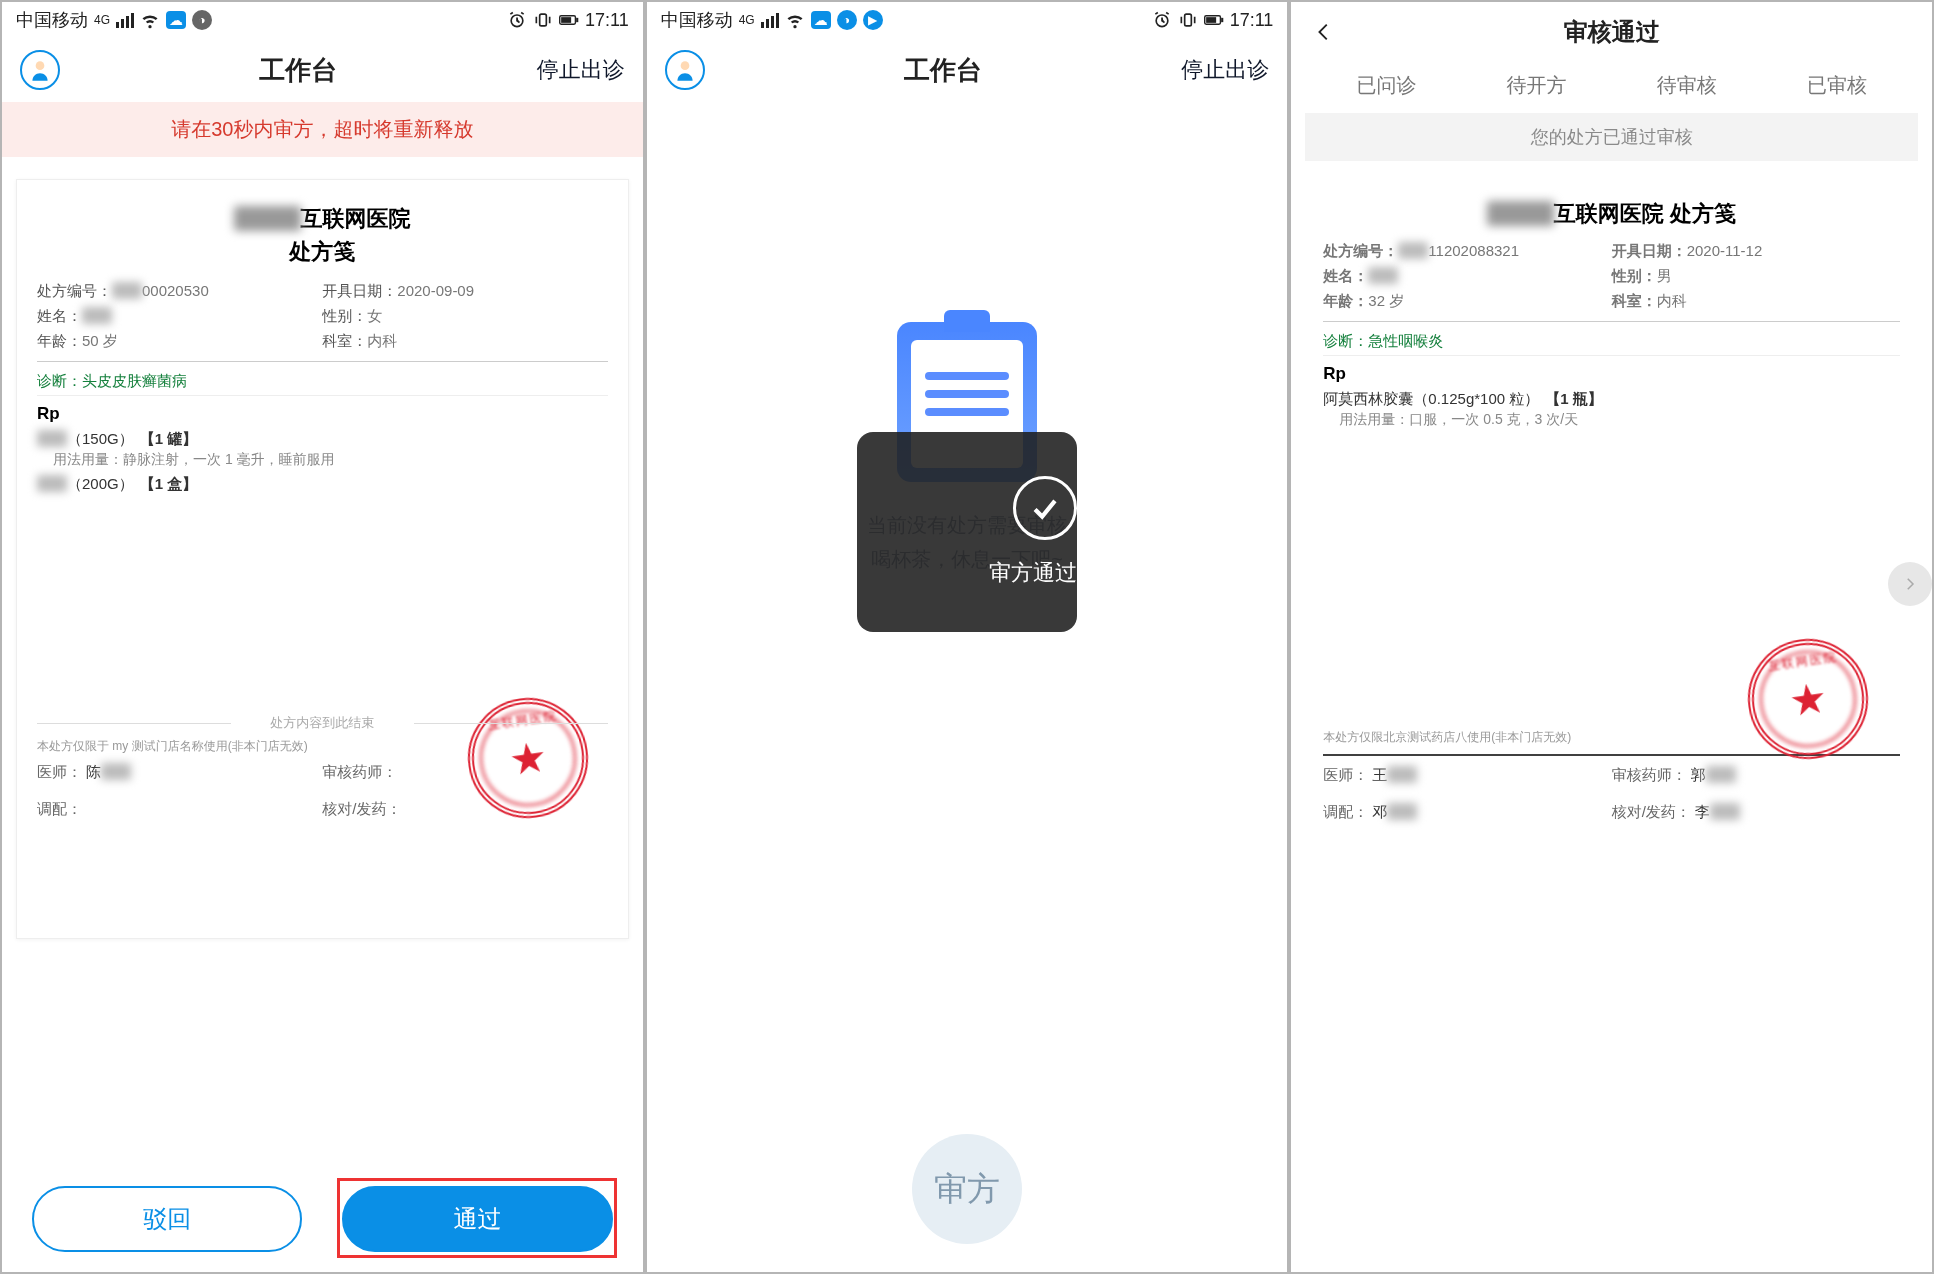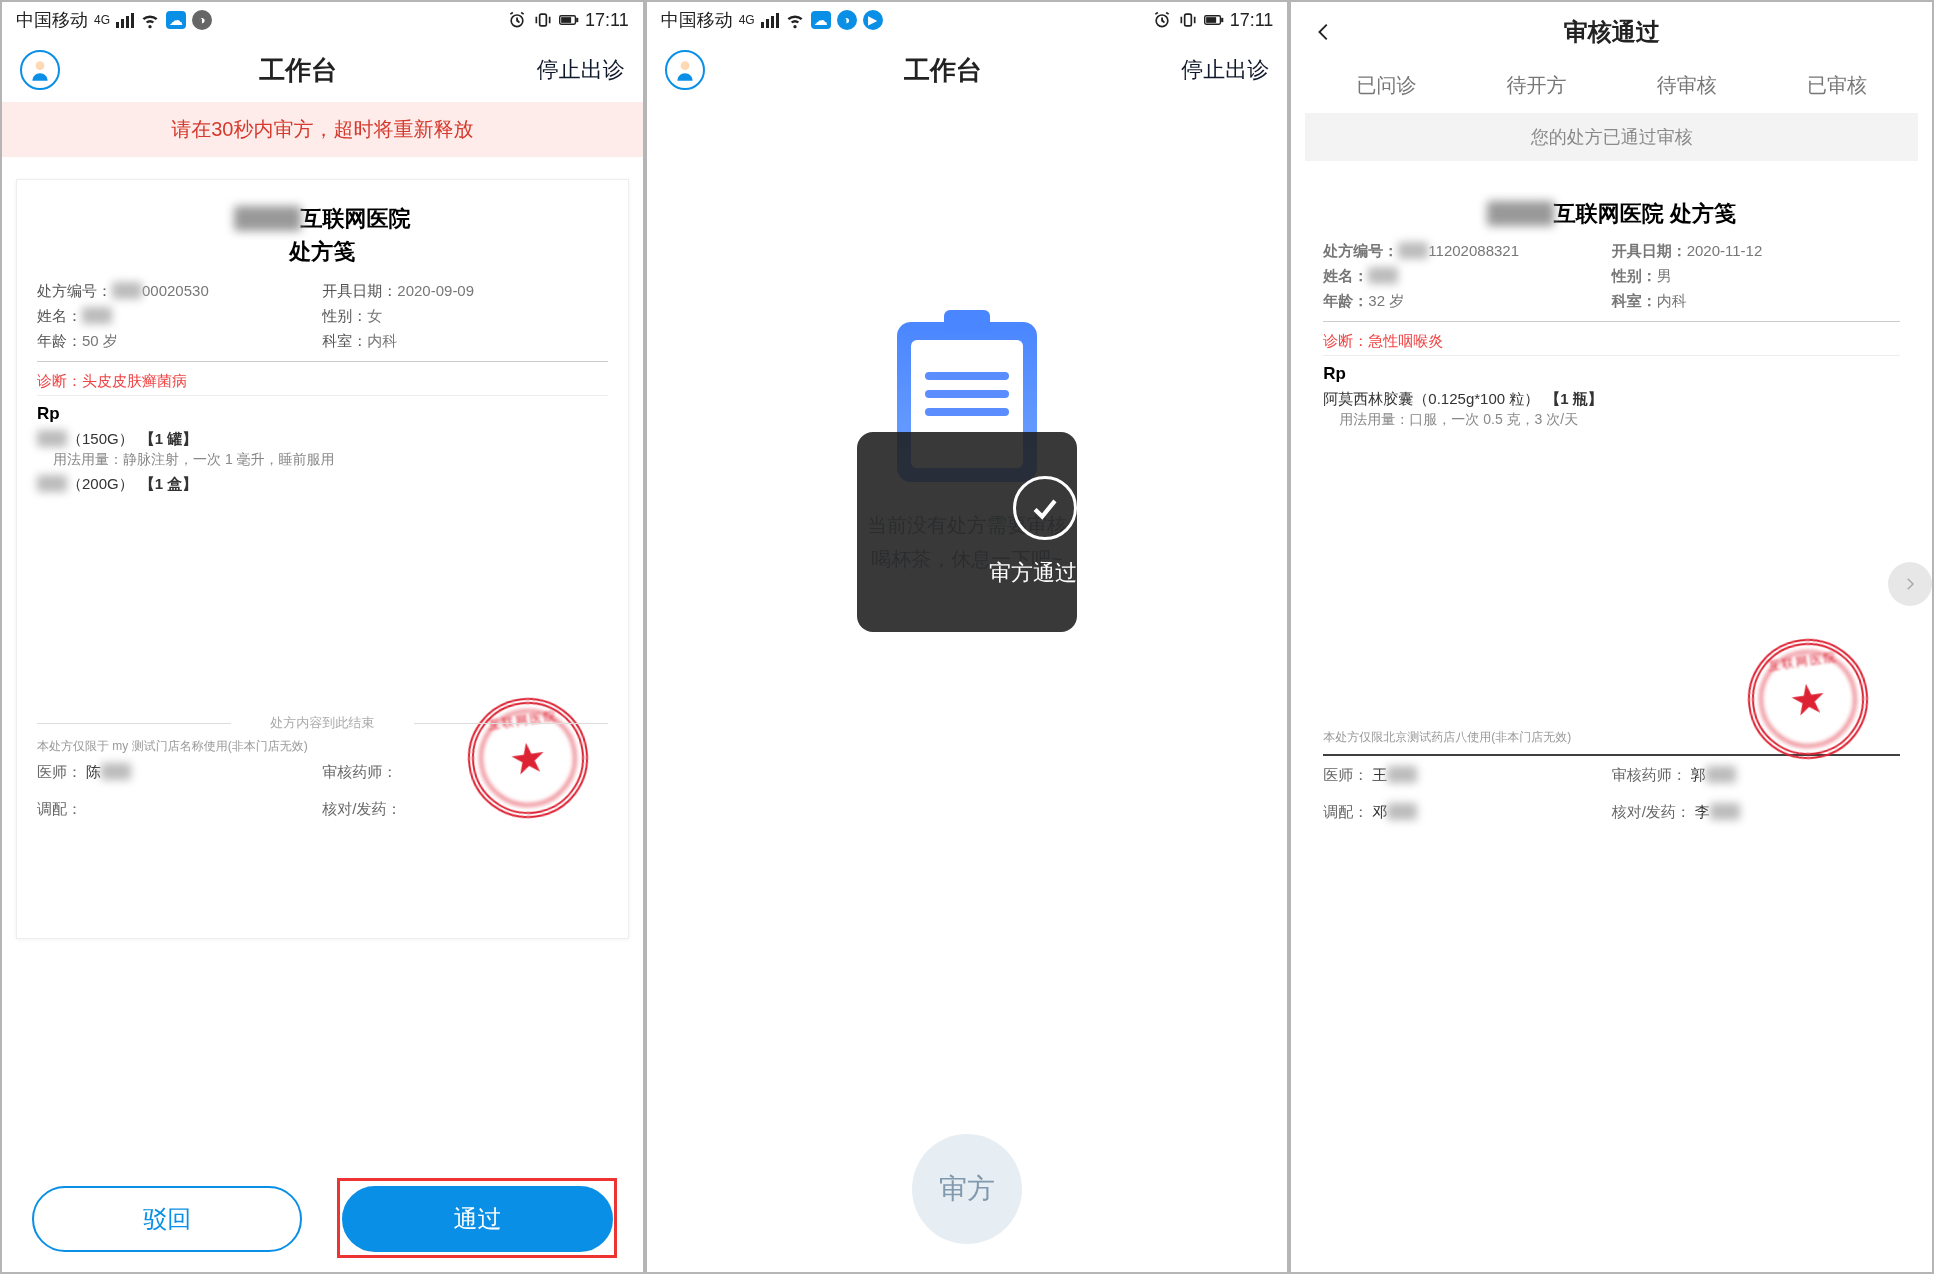--- a/index.html
+++ b/index.html
@@ -24,21 +24,21 @@
   .stop { color:#0f172a; font-size:22px; }
   
   .warn { background:#fdecea; color:#d63a2e; text-align:center; padding:14px 0; font-size:20px; }
   
   .card { margin:22px 14px 0; border:1px solid #eee; box-shadow:0 1px 4px rgba(0,0,0,.05); padding:22px 20px 10px; position:relative; background:#fff; min-height:760px; }
   .hosp { text-align:center; font-size:22px; font-weight:700; line-height:1.5; }
   .hosp .blur{ filter:blur(5px); background:#999; color:transparent; border-radius:2px; padding:0 2px;}
   .meta { display:grid; grid-template-columns:1fr 1fr; font-size:15px; color:#777; row-gap:6px; margin-top:14px; border-bottom:1px solid #ccc; padding-bottom:10px;}
   .meta span b{ color:#555; font-weight:400; }
   .blurv{ filter:blur(4px); background:#bbb; color:transparent; border-radius:2px; padding:0 4px; display:inline-block; min-width:30px;}
-  .diag{ font-size:15px; color:#ef4444; padding:10px 0 4px; border-bottom:1px solid #eee;}
+  .diag{ font-size:15px; color:#15803d; padding:10px 0 4px; border-bottom:1px solid #eee;}
   .rp{ font-weight:700; font-size:17px; margin:8px 0 4px; }
   .drug{ font-size:15px; color:#333; margin:6px 0 2px; }
   .drug .b{ font-weight:700; margin-left:6px;}
   .dosage{ font-size:14px; color:#888; margin-left:16px; }
   
   .seal{ position:absolute; right:40px; bottom:120px; width:120px; height:120px; border-radius:50%; border:6px double #d23; display:flex; align-items:center; justify-content:center; transform:rotate(-8deg); filter:blur(0.3px);}
   .seal .ring{ position:absolute; inset:6px; border:2px solid #d23; border-radius:50%; filter:blur(2px);}
   .seal .txt{ position:absolute; top:8px; left:0; right:0; text-align:center; font-size:12px; color:#d23; letter-spacing:2px; filter:blur(1px);}
   .seal .star{ color:#d23; font-size:42px; }
   .endline{ text-align:center; color:#aaa; font-size:13px; position:relative; margin-top:220px;}
@@ -59,21 +59,21 @@
   .clip:before{ content:""; position:absolute; top:18px; left:14px; right:14px; bottom:14px; background:#fff; border-radius:6px;}
   .clip .lines{ position:absolute; top:40px; left:28px; right:28px;}
   .clip .lines i{ display:block; height:8px; background:#5b8dff; margin:10px 0; border-radius:4px;}
   .clipclip{ position:absolute; top:-12px; left:50%; transform:translateX(-50%); width:46px; height:22px; background:#4a86ff; border-radius:6px 6px 0 0;}
   .hill{ position:absolute; bottom:-30px; left:-120px; width:380px; height:80px; background:radial-gradient(ellipse at center,#eaf0ff 0%,#f7f9ff 70%,transparent 80%); z-index:-1; border-radius:50%;}
   .emptytxt{ margin-top:26px; font-size:20px; text-align:center; line-height:1.7;}
   .toast{ position:absolute; left:50%; top:430px; transform:translateX(-50%); width:220px; height:200px; background:rgba(30,30,30,.88); border-radius:16px; display:flex; flex-direction:column; align-items:flex-end; justify-content:center; color:#fff; z-index:10;}
   .toast .chk{ width:64px; height:64px; border:3px solid #fff; border-radius:50%; display:flex; align-items:center; justify-content:center; margin-bottom:18px;}
   .toast .chk svg{ width:34px; height:34px; stroke:#fff; stroke-width:3; fill:none;}
   .toast .tt{ font-size:22px;}
-  .fab{ position:absolute; left:50%; bottom:28px; transform:translateX(-50%); width:110px; height:110px; border-radius:50%; background:#e6eef4; color:#8199ad; display:flex; align-items:center; justify-content:center; font-size:28px;}
+  .fab{ position:absolute; left:50%; bottom:28px; transform:translateX(-50%); width:110px; height:110px; border-radius:50%; background:#e6eef4; color:#8199ad; display:flex; align-items:center; justify-content:center; font-size:33px;}
   
   .hdr3{ display:flex; align-items:center; padding:14px 18px; }
   .back{ width:30px; height:30px; display:flex; align-items:center; justify-content:center;}
   .back svg{ width:22px; height:22px; stroke:#222; stroke-width:2; fill:none;}
   .hdr3 .ttl{ flex:1; text-align:center; font-size:24px; font-weight:600; color:#222; margin-left:-30px;}
   .tabs{ display:flex; justify-content:space-around; padding:10px 20px; color:#777; font-size:20px;}
   .banner3{ background:#f3f3f3; color:#8a8a8a; text-align:center; padding:12px 0; font-size:18px; margin:4px 14px 0;}
   .card3{ margin:18px 14px 0; padding:18px; min-height:780px; position:relative;}
   .meta3{ display:grid; grid-template-columns:1fr 1fr; font-size:15px; color:#777; row-gap:6px; margin-top:12px; border-bottom:1px solid #ccc; padding-bottom:10px;}
   .seal3{ right:50px; bottom:200px;}

